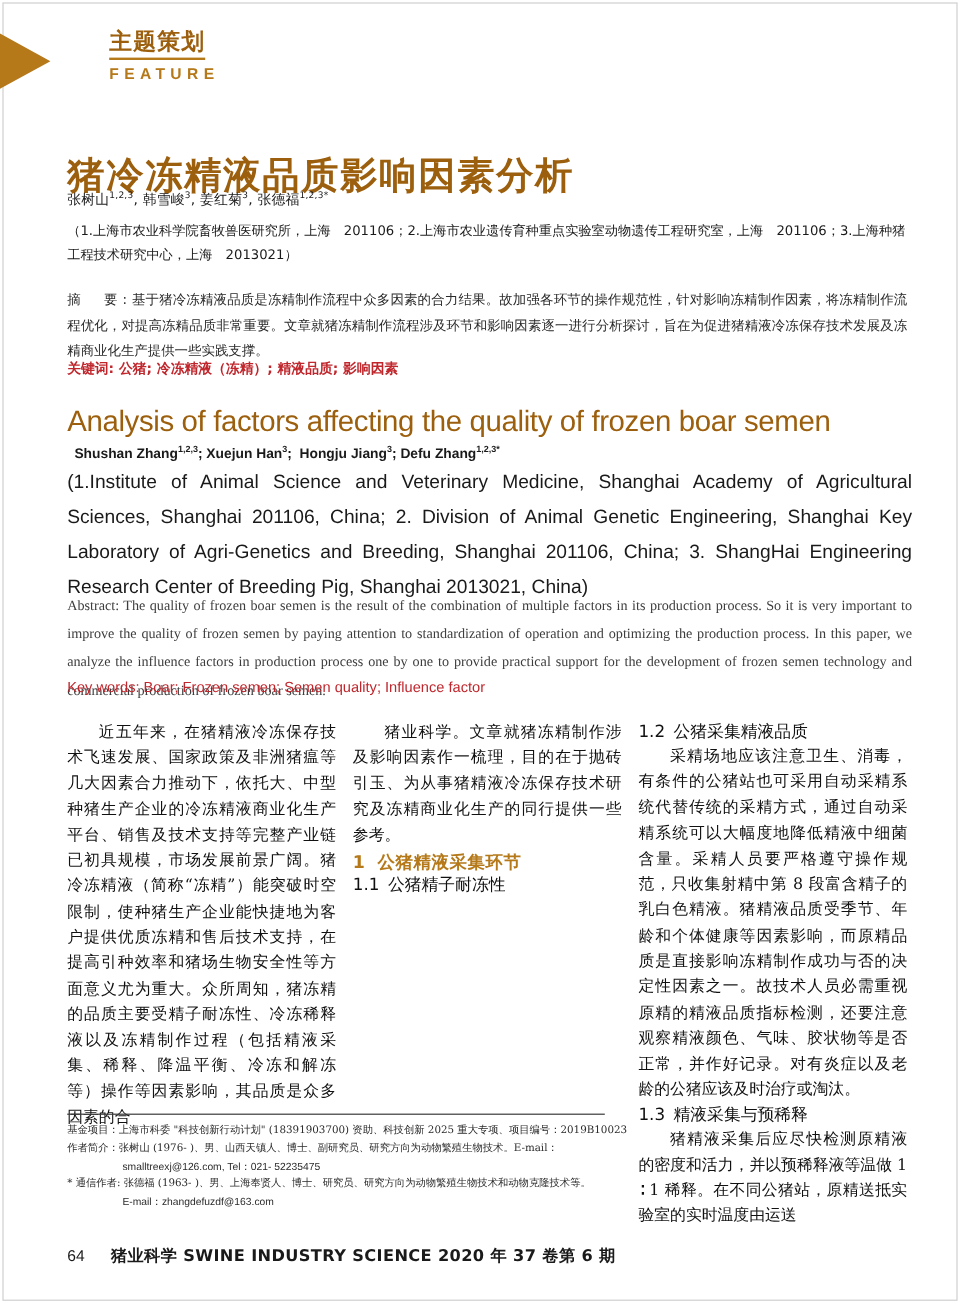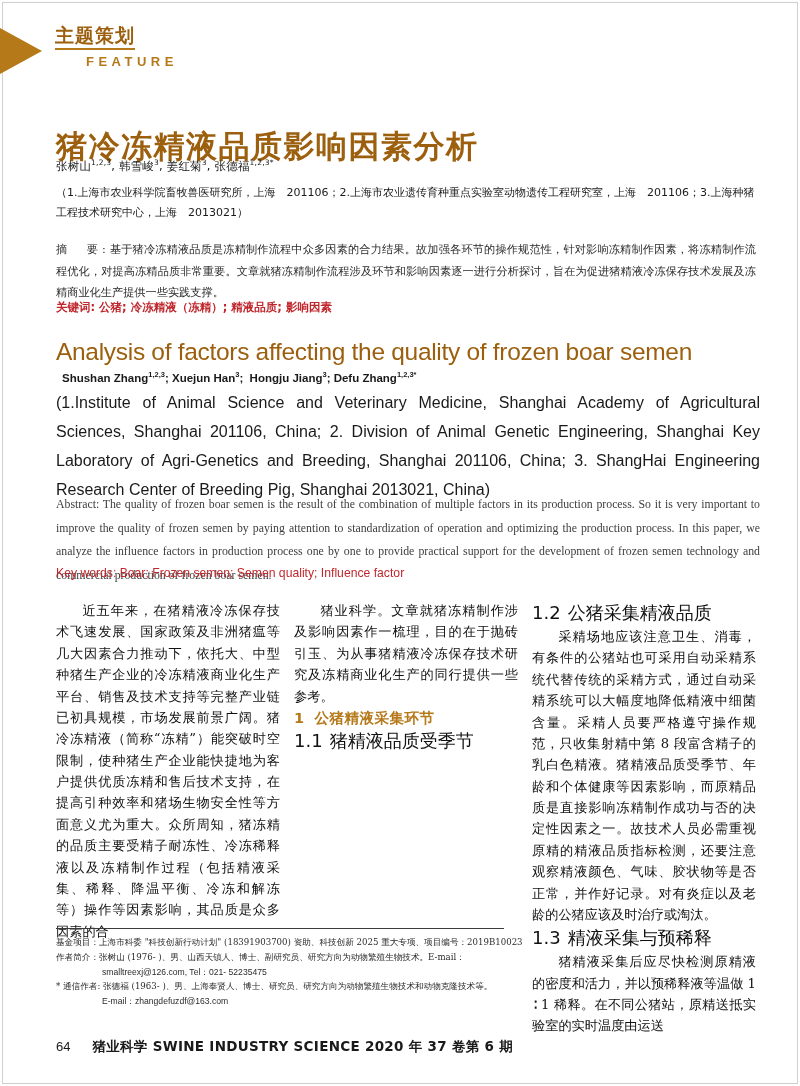--- a/index.html
+++ b/index.html
@@ -1,15 +1,15 @@
 <!DOCTYPE html>
 <html><head>
 <meta charset="utf-8">
 <style>
-  * { box-sizing: border-box; }
+  * { box-sizing: border-box; gap: 36px; }
   html, body {
     margin: 0; padding: 0;
     background: #ffffff;
   }
   body {
     width: 800px; height: 1086px;
     position: relative;
     font-family: "Liberation Sans", "DejaVu Sans", sans-serif;
     color: #1a1a1a;
     overflow: hidden;
@@ -52,21 +52,20 @@
     padding-bottom: 3px;
     display: inline-block;
   }
   .banner-en {
     display: block;
     margin-top: 5px;
     font-size: 13px;
     font-weight: bold;
     letter-spacing: 4.5px;
     color: #b5791a;
-    margin-left: 31px;
   }
 
   .cn-title {
     position: absolute;
     left: 56px; top: 105px;
     font-family: "DejaVu Serif", "Liberation Serif", serif;
     font-size: 31px;
     font-weight: bold;
     color: #9c5f0d;
     letter-spacing: 1.5px;
@@ -185,21 +184,21 @@
     font-family: "DejaVu Sans", sans-serif;
     font-size: 14.5px;
     font-weight: bold;
     color: #b5791a;
     margin: 2px 0 1px 0;
     letter-spacing: 0.5px;
   }
   .h1-heading .num { margin-right: 10px; }
   .h2-heading {
     font-family: "DejaVu Sans", sans-serif;
-    font-size: 18px;
+    font-size: 14px;
     color: #111;
     margin: 1px 0 1px 0;
   }
   .h2-heading .num { margin-right: 7px; }
 
   
   .footnote {
     position: absolute;
     left: 56px; top: 928px;
     width: 448px;
@@ -277,21 +276,21 @@
   <div class="col">
     <p class="body-p indent">近五年来，在猪精液冷冻保存技术飞速发展、国家政策及非洲猪瘟等几大因素合力推动下，依托大、中型种猪生产企业的冷冻精液商业化生产平台、销售及技术支持等完整产业链已初具规模，市场发展前景广阔。猪冷冻精液（简称“冻精”）能突破时空限制，使种猪生产企业能快捷地为客户提供优质冻精和售后技术支持，在提高引种效率和猪场生物安全性等方面意义尤为重大。众所周知，猪冻精的品质主要受精子耐冻性、冷冻稀释液以及冻精制作过程（包括精液采集、稀释、降温平衡、冷冻和解冻等）操作等因素影响，其品质是众多因素的合</p>
   </div>
 
   <div class="col">
     <p class="body-p indent">猪业科学。文章就猪冻精制作涉及影响因素作一梳理，目的在于抛砖引玉、为从事猪精液冷冻保存技术研究及冻精商业化生产的同行提供一些参考。</p>
     <div class="h1-heading">
       <span class="num">1</span><span>公猪精液采集环节</span>
     </div>
     <div class="h2-heading">
-      <span class="num">1.1</span><span>猪精液品质受季节</span>
+      <span class="num">1.1</span><span>公猪精子耐冻性</span>
     </div>
   </div>
 
   <div class="col">
     <div class="h2-heading">
       <span class="num">1.2</span><span>公猪采集精液品质</span>
     </div>
     <p class="body-p indent">采精场地应该注意卫生、消毒，有条件的公猪站也可采用自动采精系统代替传统的采精方式，通过自动采精系统可以大幅度地降低精液中细菌含量。采精人员要严格遵守操作规范，只收集射精中第 8 段富含精子的乳白色精液。猪精液品质受季节、年龄和个体健康等因素影响，而原精品质是直接影响冻精制作成功与否的决定性因素之一。故技术人员必需重视原精的精液品质指标检测，还要注意观察精液颜色、气味、胶状物等是否正常，并作好记录。对有炎症以及老龄的公猪应该及时治疗或淘汰。</p>
     <div class="h2-heading">
       <span class="num">1.3</span><span>精液采集与预稀释</span>

